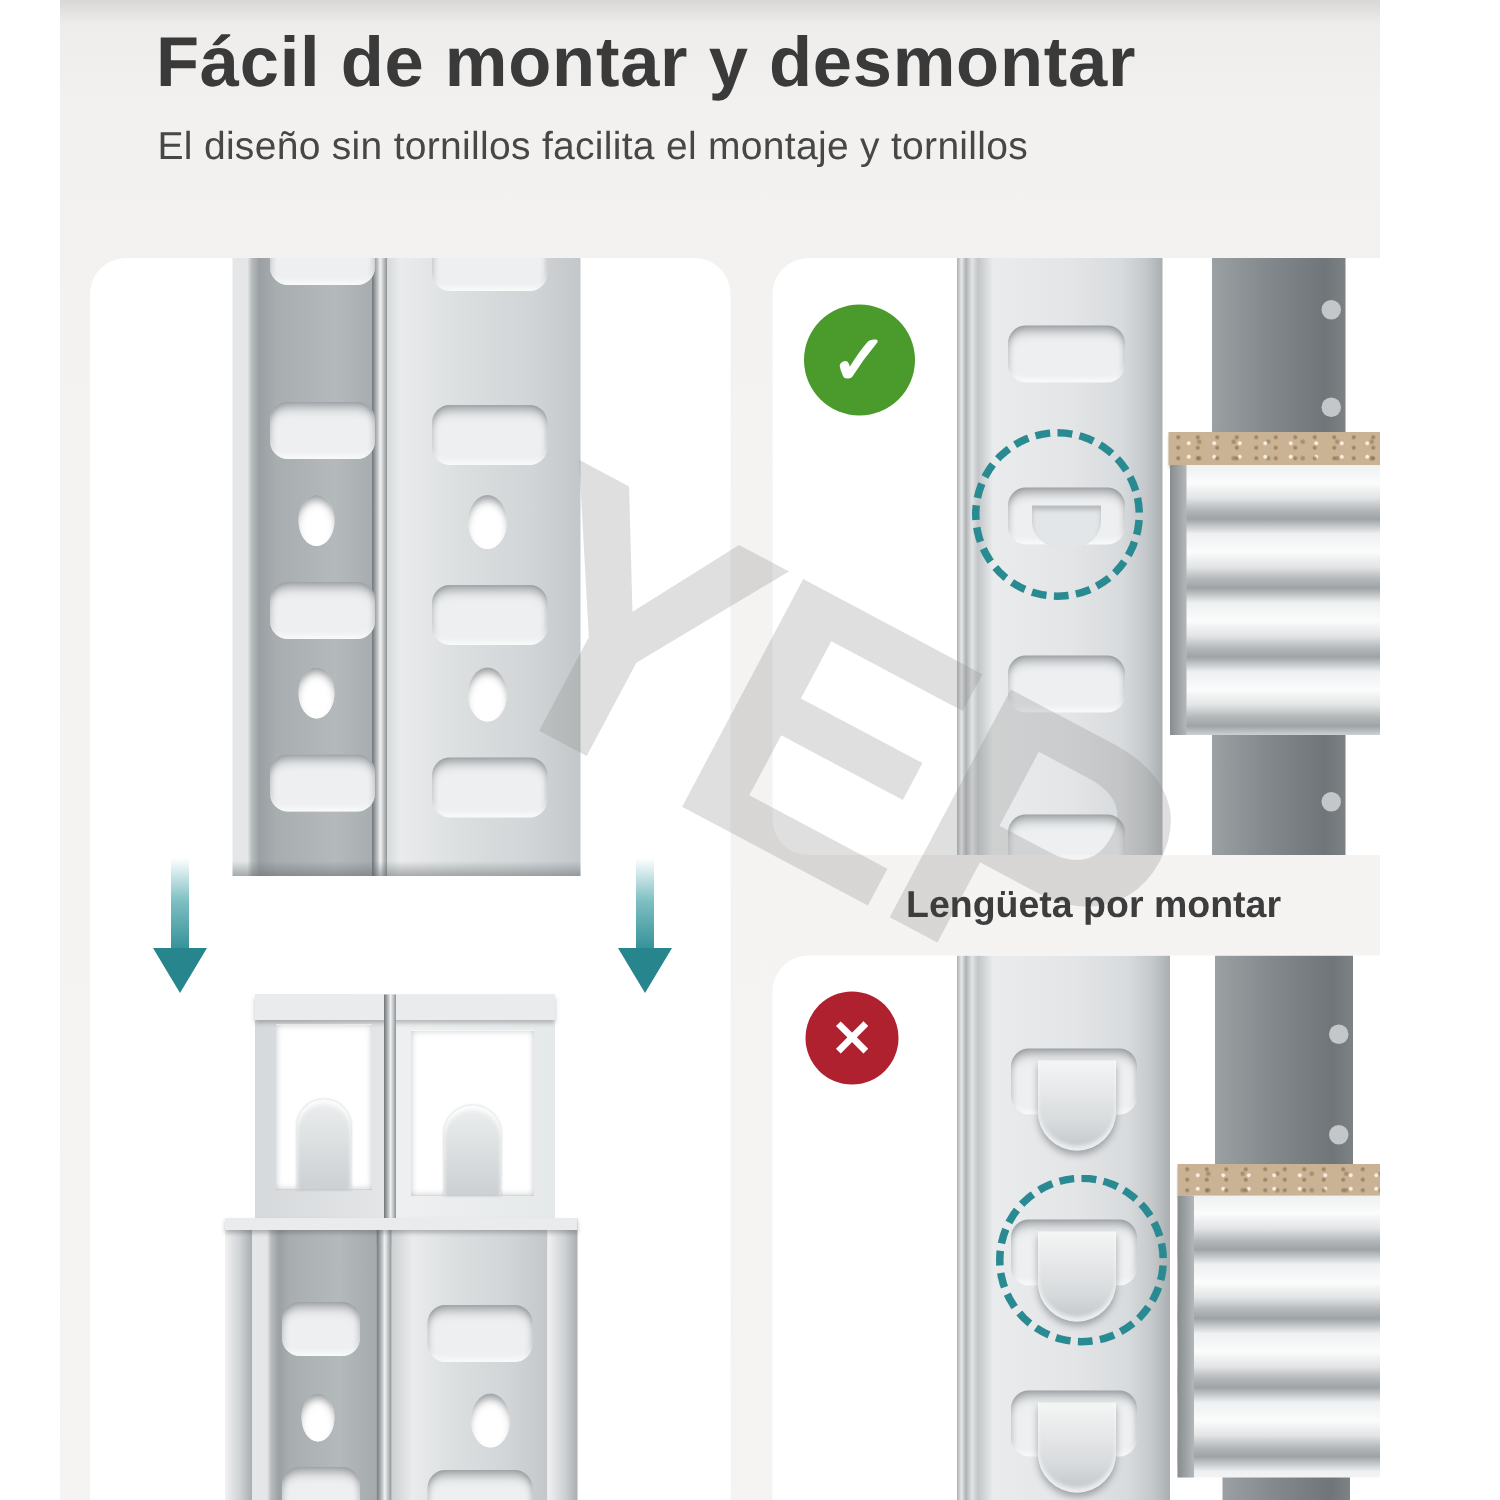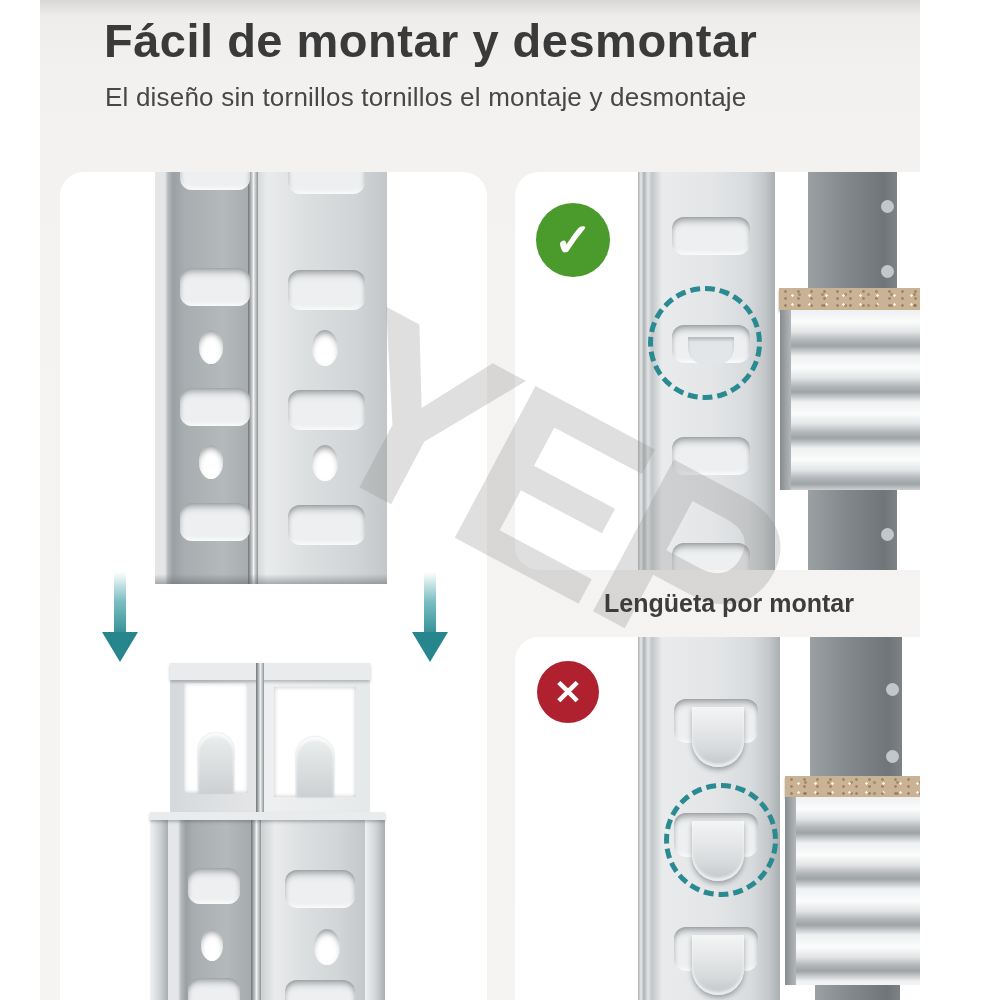--- a/index.html
+++ b/index.html
@@ -60,21 +60,21 @@
      font-size:250px;font-weight:800;letter-spacing:-10px;color:rgba(140,140,140,.28);pointer-events:none;}
 </style>
 </head>
 <body>
 
 <div class="page">
   <div class="bg-card"></div>
 
   <div class="header">
     <h1>Fácil de montar y desmontar</h1>
-    <p>El diseño sin tornillos tornillos el montaje y desmontaje</p>
+    <p>El diseño sin tornillos facilita el montaje y tornillos</p>
   </div>
 
   <div class="panel" style="left:60px;top:172px;width:427px;height:828px;border-radius:24px 24px 0 0">
 
     <i class="face-l" style="left:95px;top:0;width:98px;height:412px"></i>
     <i class="face-r" style="left:193px;top:0;width:134px;height:412px"></i>
     <i class="ridge" style="left:188px;top:0;width:10px;height:412px"></i>
     <i class="slot" style="left:120px;top:-20px;width:70px;height:38px"></i>
     <i class="slot" style="left:120px;top:96px;width:70px;height:38px"></i>
     <i class="slot" style="left:120px;top:216px;width:70px;height:38px"></i>

